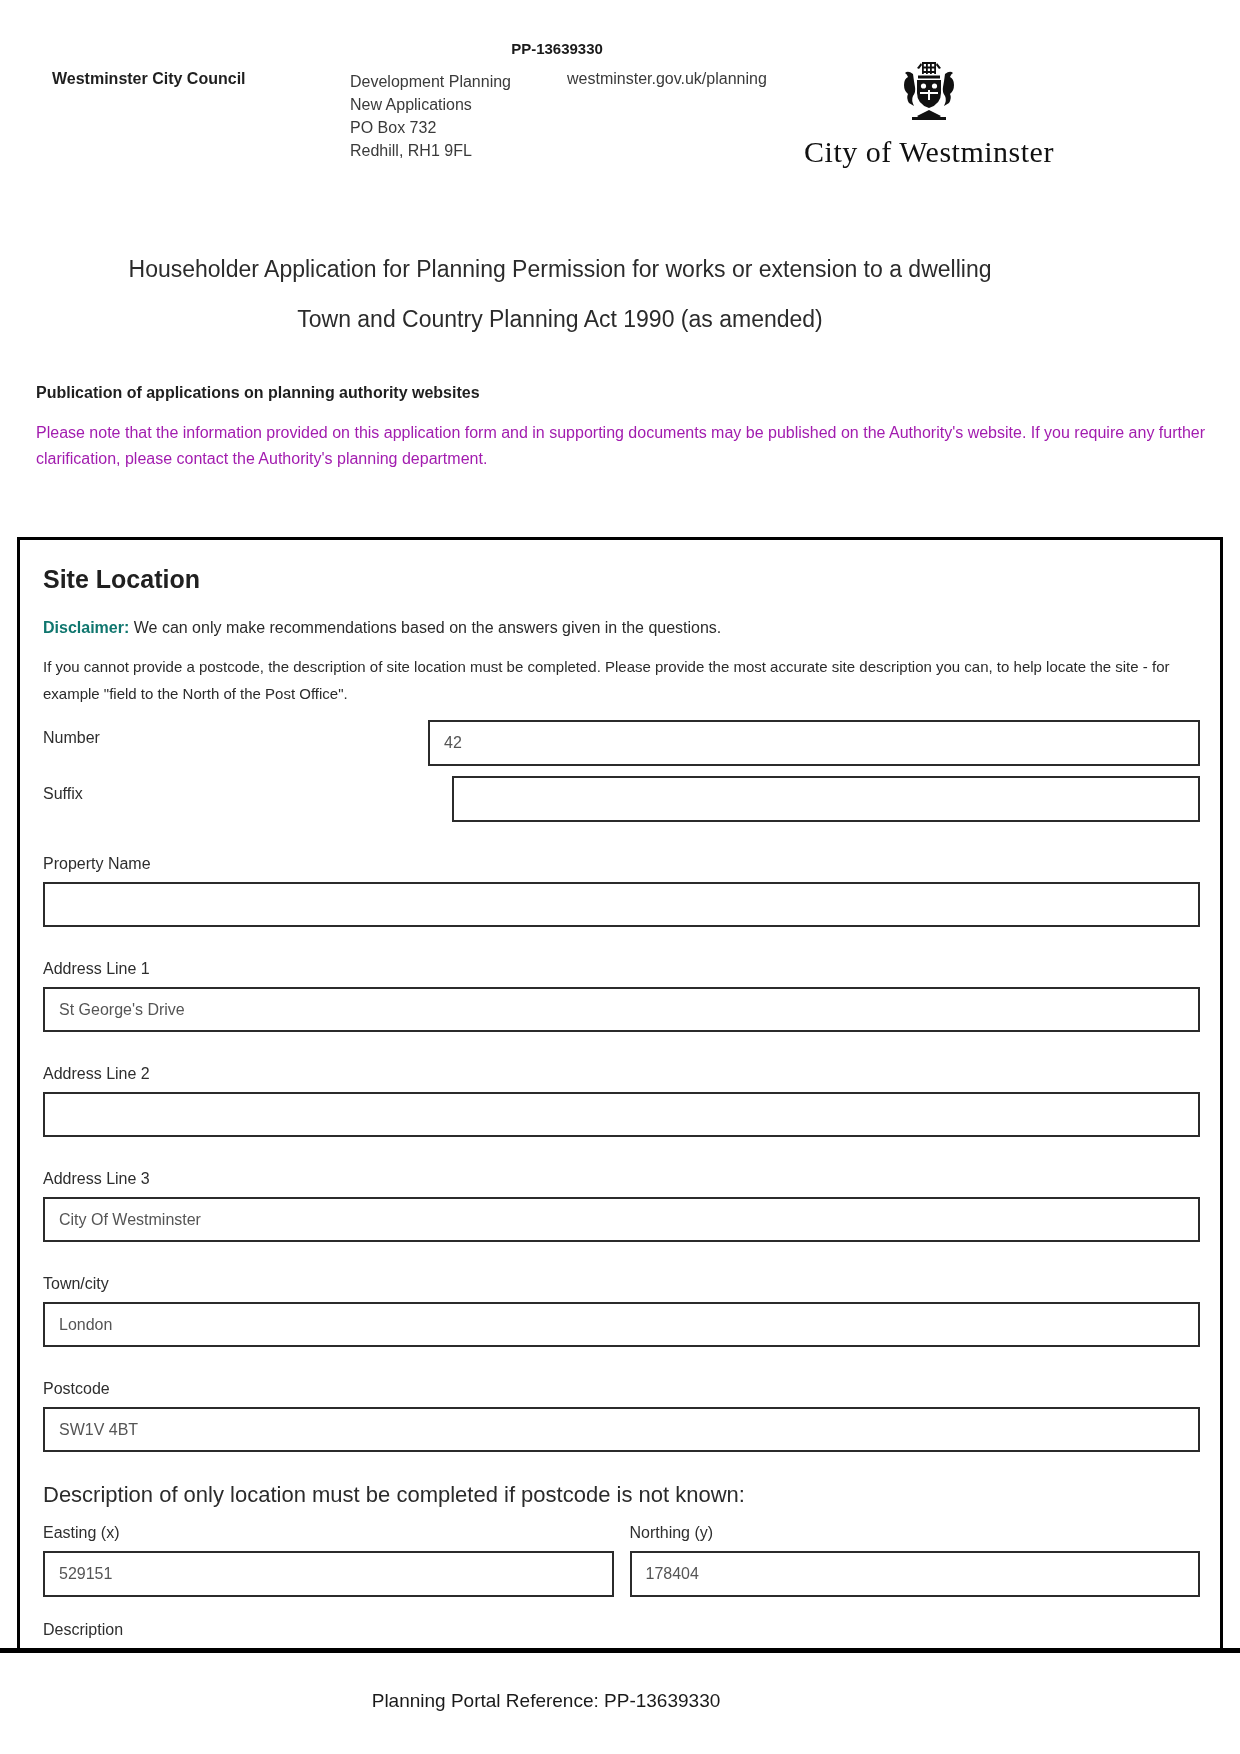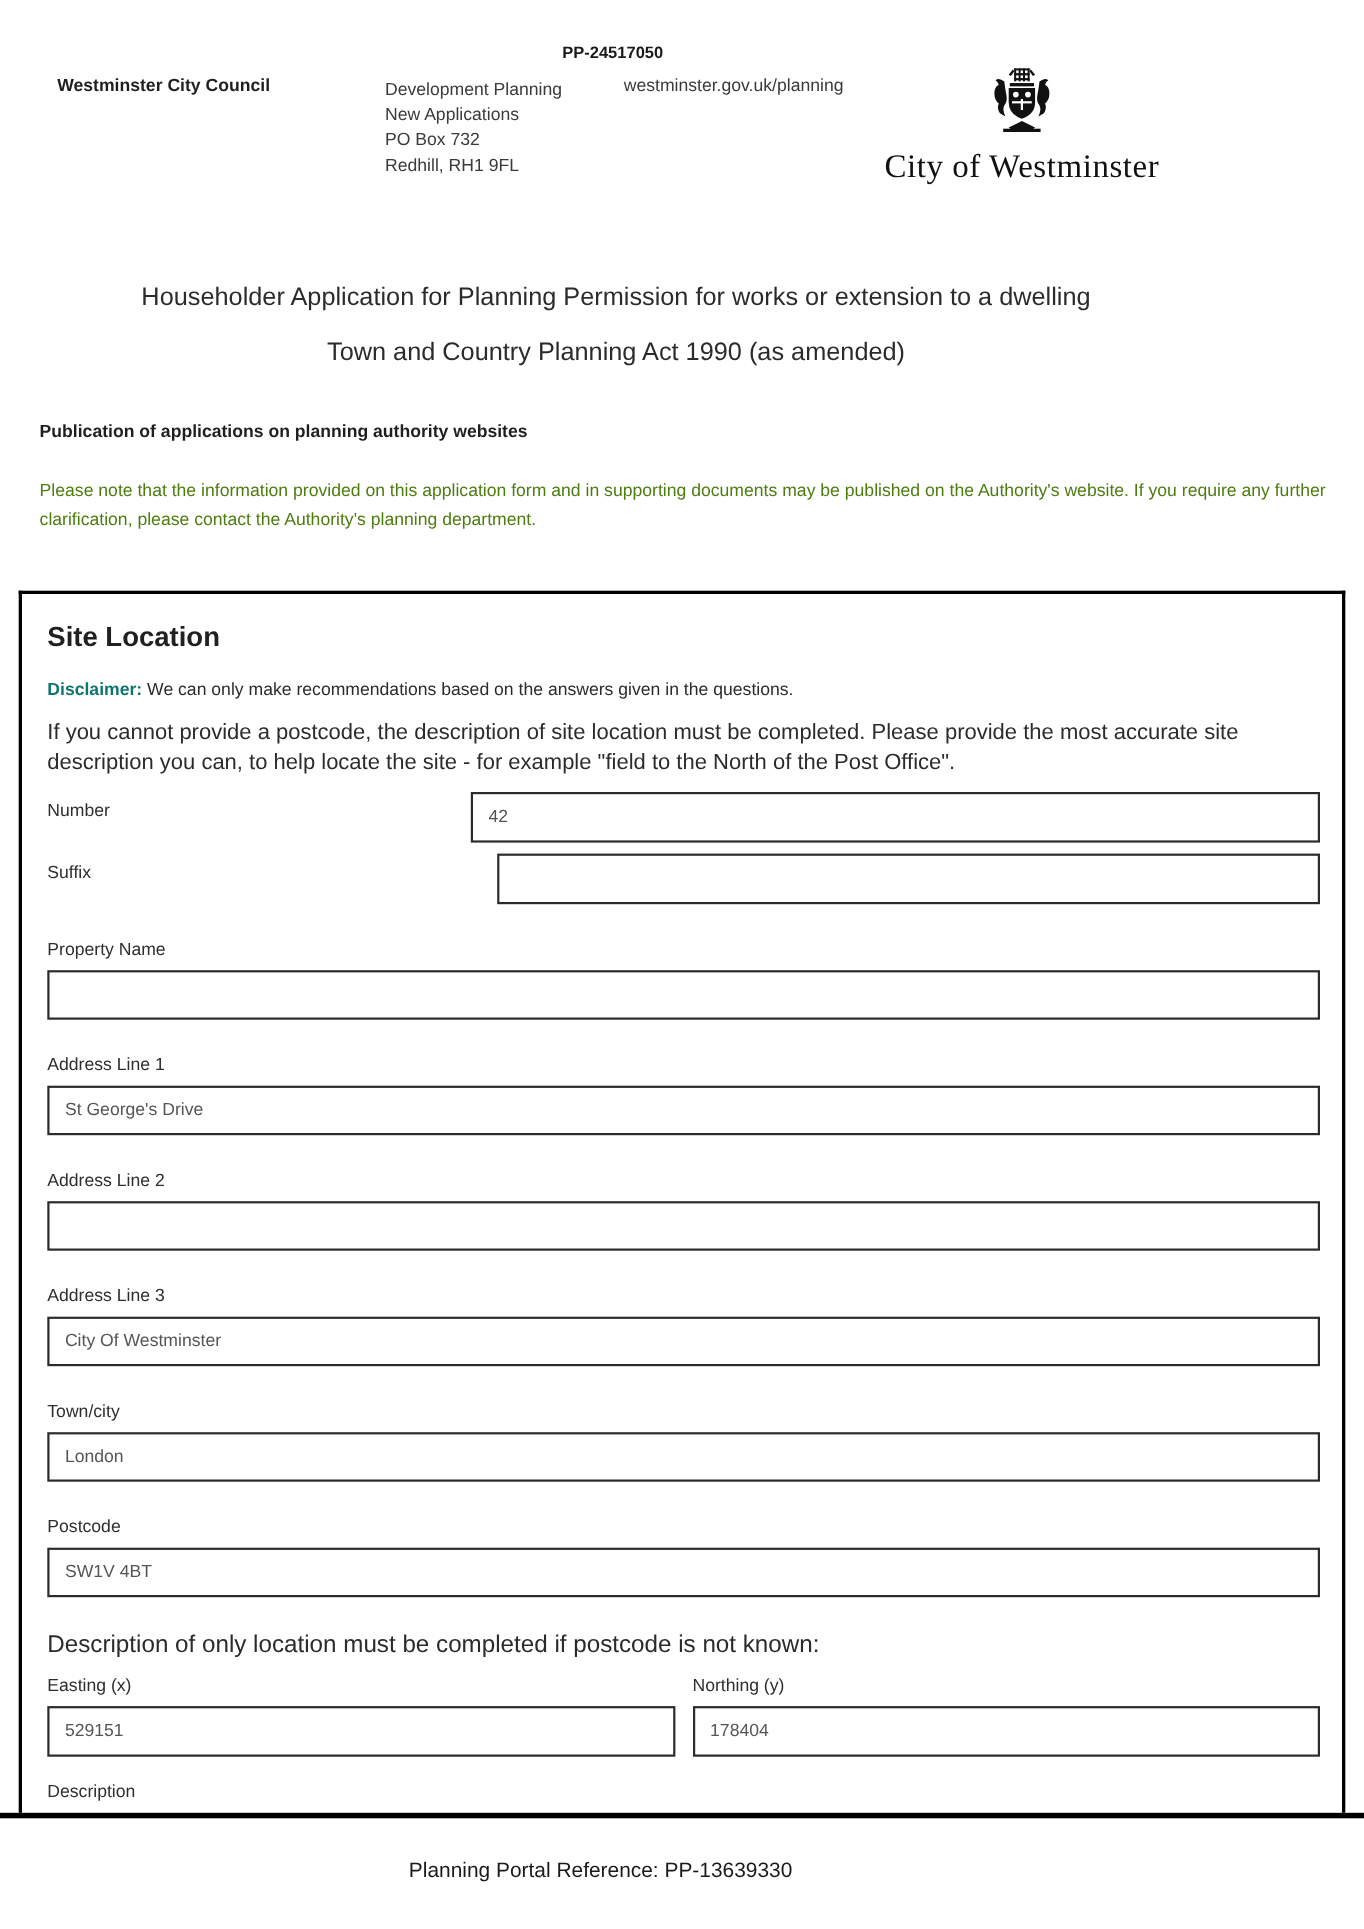--- a/index.html
+++ b/index.html
@@ -17,32 +17,32 @@
   #website { top:70px; left:567px; font-size:16px; color:#3a3a3a; }
   #logo { top:62px; left:798px; width:262px; text-align:center; }
   #logo svg { display:block; margin:0 auto; }
   #logo-text { font-family:"Liberation Serif", serif; font-size:30px; color:#111; margin-top:3px; white-space:nowrap; letter-spacing:0.5px; }
 
   
   .main-title { left:0; width:1120px; text-align:center; font-size:23px; color:#2b2b2b; }
   #title-line1 { top:256px; }
   #title-line2 { top:306px; }
   #pub-heading { top:384px; left:36px; font-size:16px; font-weight:bold; color:#1f1f1f; }
-  #pub-body { top:434px; left:36px; width:1172px; font-size:16px; line-height:26px; color:#4d7c0f; }
+  #pub-body { top:420px; left:36px; width:1172px; font-size:16px; line-height:26px; color:#a21caf; }
 
   
   #site-box {
     top:537px; left:17px; width:1206px; height:1111px;
     border:3px solid #000; border-bottom:none;
     padding:25px 20px 0 23px; overflow:hidden;
   }
   #site-heading { font-size:25px; font-weight:bold; color:#202020; }
   #disclaimer { margin-top:21px; font-size:16px; line-height:26px; color:#2b2b2b; }
   #disclaimer b { color:#0f766e; }
-  #site-intro { margin-top:12px; font-size:20px; line-height:27px; color:#2b2b2b; width:1152px; }
+  #site-intro { margin-top:12px; font-size:15px; line-height:27px; color:#2b2b2b; width:1152px; }
 
   .field-label { font-size:16px; color:#2e2e2e; display:block; }
   input.fbox, textarea.fbox {
     display:block; width:100%; height:46px;
     border:2px solid #2b2b2b; background:#fff; border-radius:0;
     font-family:"Liberation Sans", sans-serif; font-size:16px; color:#555;
     padding:0 14px; outline:none;
   }
   textarea.fbox { resize:none; padding-top:10px; }
 
@@ -63,21 +63,21 @@
   #description-group { margin-top:24px; }
   #description-box { margin-top:9px; height:46px; border-bottom:none; }
 
   
   #page-cut-bar { top:1648px; left:0; width:1240px; height:5px; background:#000; }
   #page-footer { top:1690px; left:0; width:1092px; text-align:center; font-size:19px; color:#1a1a1a; }
 </style>
 </head>
 <body>
 
-<div id="pp-ref" class="abs">PP-24517050</div>
+<div id="pp-ref" class="abs">PP-13639330</div>
 
 <div id="council-name" class="abs">Westminster City Council</div>
 
 <div id="dept-address" class="abs">
   <div>Development Planning</div>
   <div>New Applications</div>
   <div>PO Box 732</div>
   <div>Redhill, RH1 9FL</div>
 </div>
 

